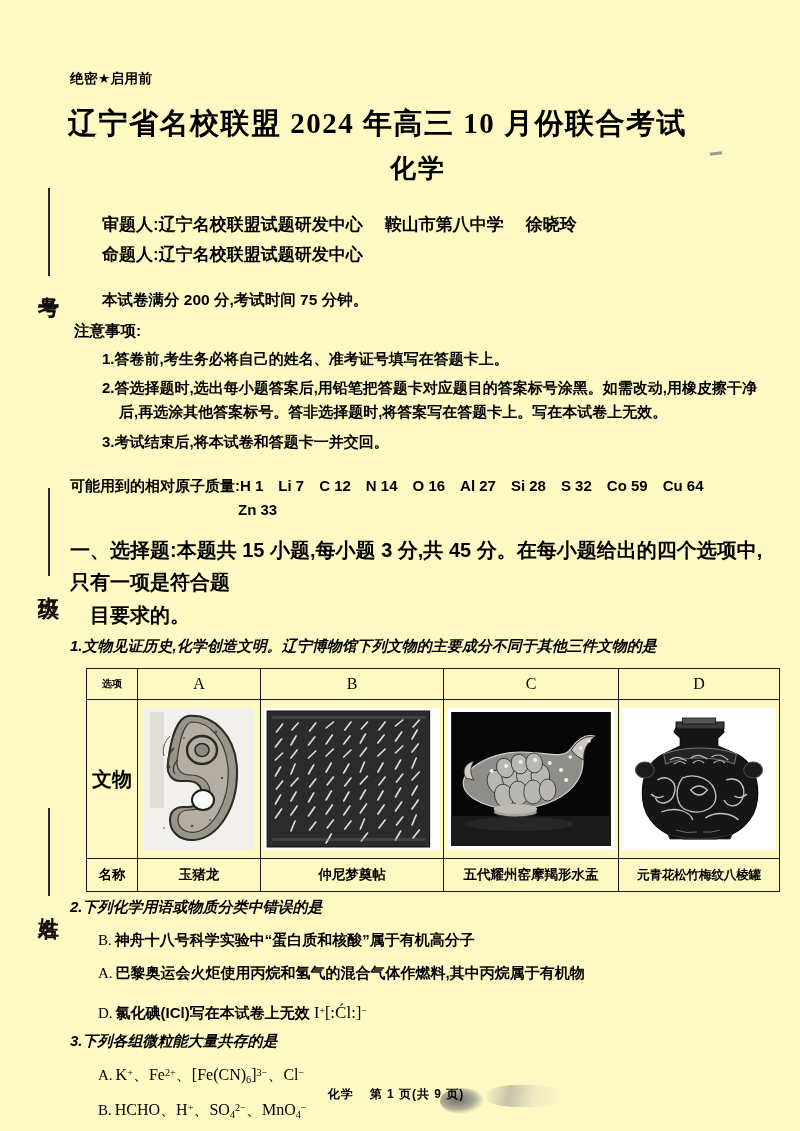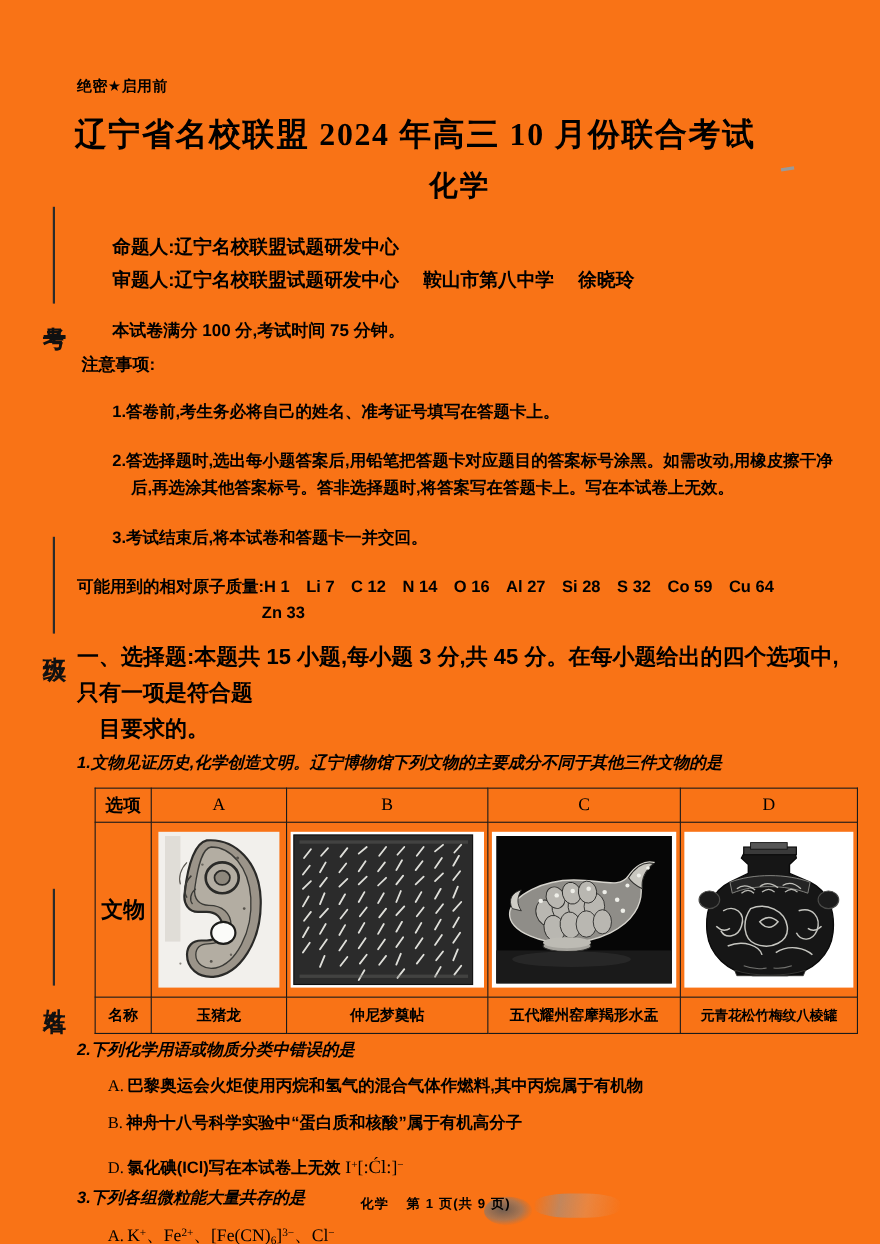--- a/index.html
+++ b/index.html
@@ -8,21 +8,21 @@
     background: #ffffff;
   }
   body {
     font-family: "Liberation Serif", "DejaVu Serif", serif;
     color: #000;
   }
   #page {
     position: relative;
     width: 800px;
     height: 1131px;
-    background: #f97316;
+    background: #fef9c3;
     overflow: hidden;
   }
 
   
   .margin-mark {
     position: absolute;
     left: 26px;
     width: 46px;
     display: flex;
     flex-direction: column;
@@ -105,21 +105,21 @@
   }
   ol.notice-list {
     list-style: none;
     margin: 4px 0 0 0;
     padding: 0 0 0 34px;
     font-size: 15px;
     font-family: "Liberation Sans", "DejaVu Sans", sans-serif;
     font-weight: bold;
   }
   ol.notice-list li {
-    margin-top: 21px;
+    margin-top: 5px;
     line-height: 1.62;
     text-indent: -17px;
     padding-left: 17px;
   }
 
   .atomic-mass {
     margin-top: 20px;
     margin-left: 2px;
     font-size: 15px;
     font-family: "Liberation Sans", "DejaVu Sans", sans-serif;
@@ -213,21 +213,21 @@
   td.col-d { width: 156px; }
   tr.head-row td {
     height: 24px;
     font-family: "Liberation Serif", "DejaVu Serif", serif;
     font-weight: normal;
     font-size: 16px;
   }
   tr.head-row td.row-head {
     font-family: "Liberation Sans", "DejaVu Sans", sans-serif;
     font-weight: bold;
-    font-size: 16px;
+    font-size: 10px;
   }
   tr.img-row td { height: 150px; padding: 4px 3px; }
   tr.name-row td { height: 26px; font-size: 13.5px; }
   tr.name-row td.col-d { font-size: 12.6px; letter-spacing: -0.2px; }
 
   .artifact-img {
     width: 100%;
     height: 142px;
     display: block;
   }
@@ -298,28 +298,28 @@
 
   <div class="content">
 
     <div class="secret-line">绝密★启用前</div>
 
     <h1 class="exam-title">辽宁省名校联盟 2024 年高三 10 月份联合考试</h1>
     <h2 class="subject-title">化学</h2>
 
     <div class="credits">
       <div>
+        <span>审题人:</span><span>辽宁名校联盟试题研发中心</span><span class="gap"></span><span>鞍山市第八中学</span><span class="gap"></span><span>徐晓玲</span>
+      </div>
+      <div>
         <span>命题人:</span><span>辽宁名校联盟试题研发中心</span>
       </div>
-      <div>
-        <span>审题人:</span><span>辽宁名校联盟试题研发中心</span><span class="gap"></span><span>鞍山市第八中学</span><span class="gap"></span><span>徐晓玲</span>
-      </div>
     </div>
 
-    <div class="exam-info">本试卷满分 100 分,考试时间 75 分钟。</div>
+    <div class="exam-info">本试卷满分 200 分,考试时间 75 分钟。</div>
 
     <div class="notice-head">注意事项:</div>
     <ol class="notice-list">
       <li>1.答卷前,考生务必将自己的姓名、准考证号填写在答题卡上。</li>
       <li>2.答选择题时,选出每小题答案后,用铅笔把答题卡对应题目的答案标号涂黑。如需改动,用橡皮擦干净后,再选涂其他答案标号。答非选择题时,将答案写在答题卡上。写在本试卷上无效。</li>
       <li>3.考试结束后,将本试卷和答题卡一并交回。</li>
     </ol>
 
     <div class="atomic-mass">
       <span>可能用到的相对原子质量:</span><span>H 1　Li 7　C 12　N 14　O 16　Al 27　Si 28　S 32　Co 59　Cu 64</span>
@@ -488,24 +488,24 @@
         <td class="col-d">元青花松竹梅纹八棱罐</td>
       </tr>
     </tbody>
       </table>
 
     <div class="question">
       <span>2.</span><span>下列化学用语或物质分类中错误的是</span>
     </div>
     <ul class="options">
       <li>
-        <span class="opt-label">A.</span><span>巴黎奥运会火炬使用丙烷和氢气的混合气体作燃料,其中丙烷属于有机物</span>
+        <span class="opt-label">B.</span><span>神舟十八号科学实验中“蛋白质和核酸”属于有机高分子</span>
       </li>
       <li>
-        <span class="opt-label">B.</span><span>神舟十八号科学实验中“蛋白质和核酸”属于有机高分子</span>
+        <span class="opt-label">A.</span><span>巴黎奥运会火炬使用丙烷和氢气的混合气体作燃料,其中丙烷属于有机物</span>
       </li>
       <li style="margin-top:14px;">
         <span class="opt-label">D.</span><span>氯化碘(ICl)写在本试卷上无效 </span><span class="formula">I<sup>+</sup>[<span class="lewis-wrap"><span class="lewis">:Ćl:</span></span>]<sup>−</sup></span>
       </li>
     </ul>
 
     <div class="question">
       <span>3.</span><span>下列各组微粒能大量共存的是</span>
     </div>
     <ul class="options">

